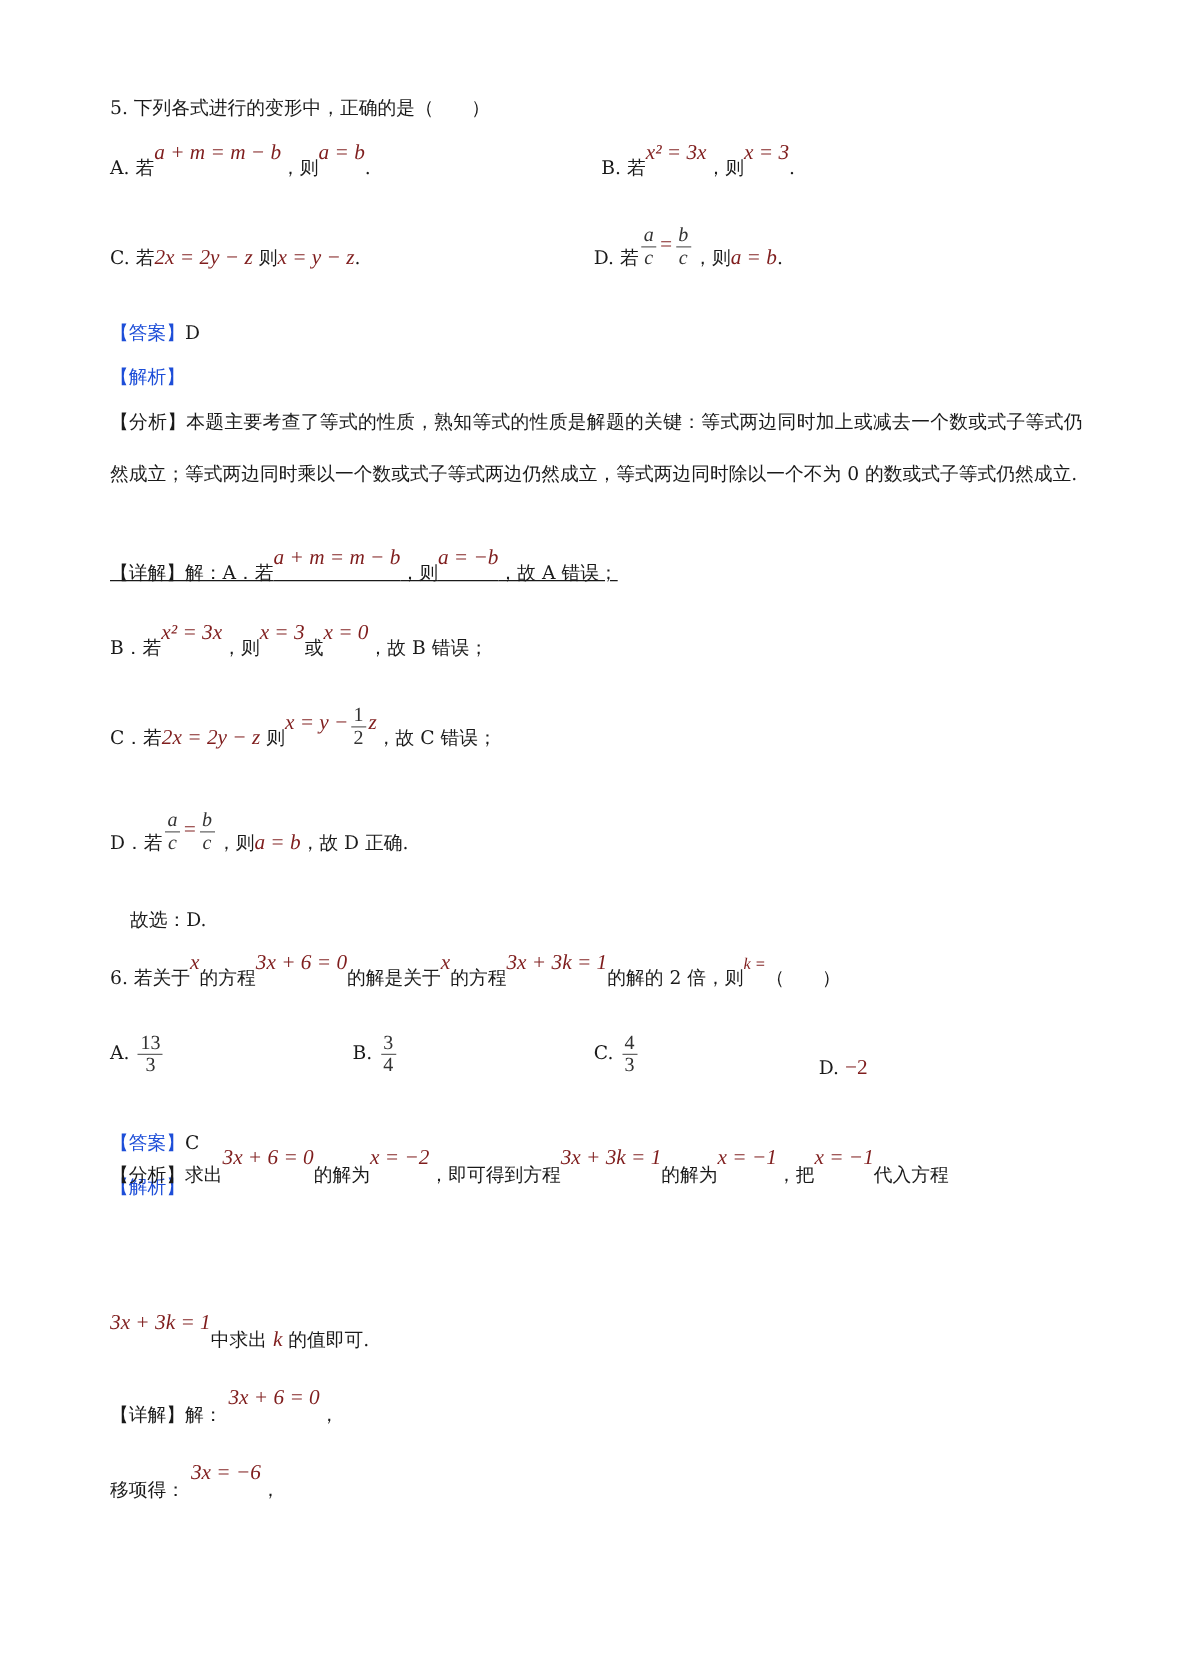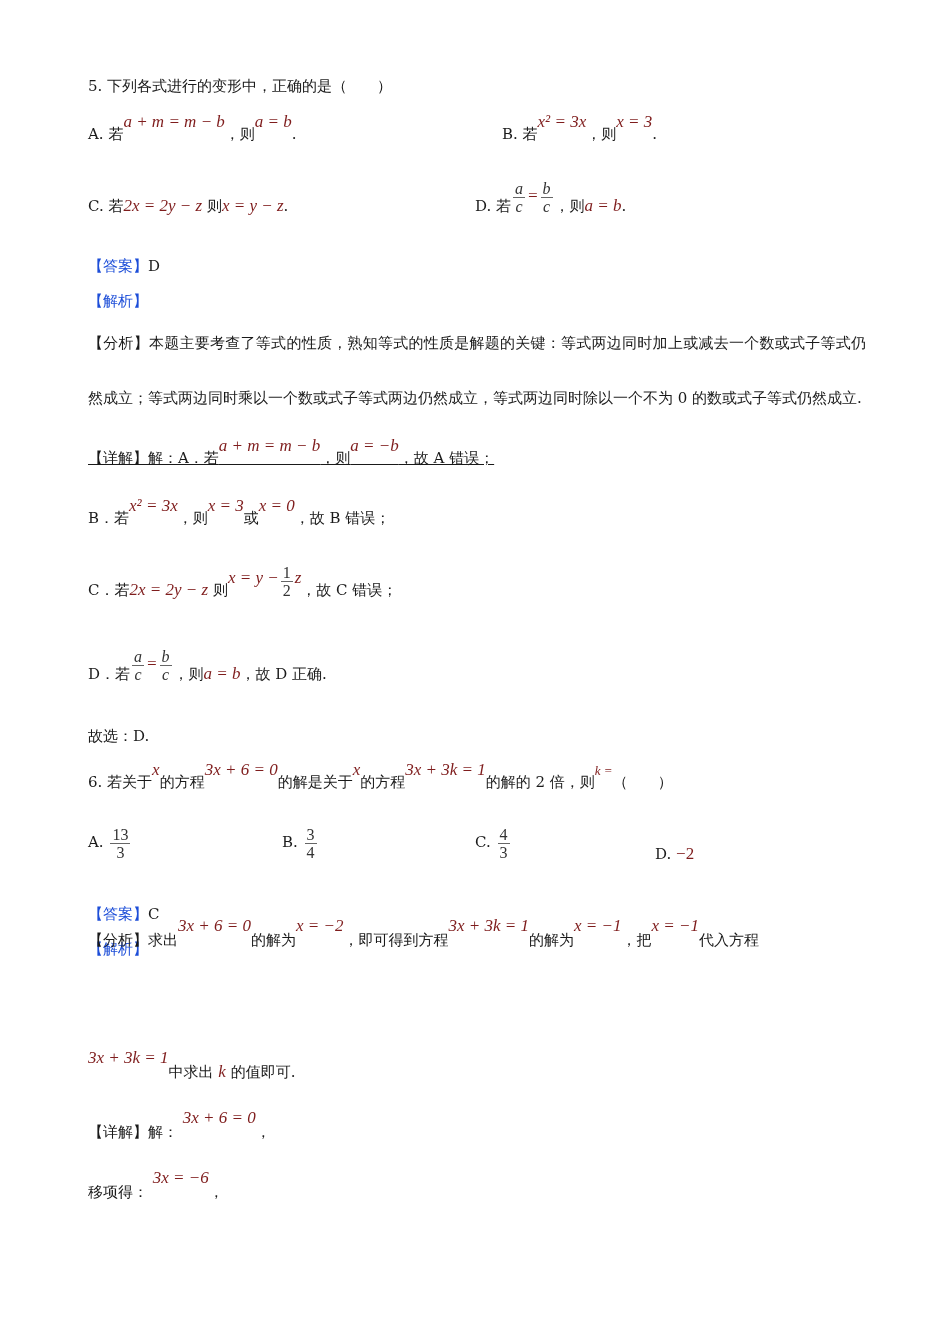--- a/index.html
+++ b/index.html
@@ -7,32 +7,32 @@
          font-family: "DejaVu Serif", "Liberation Serif", serif; color: #1a1a1a; font-size: 15px; }
   .ln { position: absolute; left: 88px; white-space: nowrap; line-height: 20px; }
   .m { font-family: "Liberation Serif", "DejaVu Serif", serif; font-style: italic; color: #7f1d1d; font-size: 17px; position: relative; }
   .m.up { top: -12px; }
   .m.up2 { top: -14px; }
   .blue { color: #1d4ed8; }
   .frac { display: inline-flex; flex-direction: column; align-items: center; vertical-align: middle; font-family: "Liberation Serif", serif; font-style: italic; font-size: 16px; color:#333; line-height: 17px; margin: 0 2px; }
   .frac .n { border-bottom: 1px solid #666; padding: 0 2px; }
   .frac.up { position: relative; top: -10px; }
   .num { font-style: normal; }
-  .para { position: absolute; left: 88px; width: 778px; line-height: 55px; font-size: 15px; text-align: justify; }
+  .para { position: absolute; left: 88px; width: 778px; line-height: 42px; font-size: 15px; text-align: justify; }
 </style>
 </head>
 <body>
 
 <div class="ln" style="top:76px;">5. 下列各式进行的变形中，正确的是（　　）</div>
 
 <div class="ln" style="top:124px;">
   <span>A.</span>
   <span>若</span><span class="m up">a + m = m − b</span><span>，则</span><span class="m up">a = b</span><span>.</span>
 </div>
-<div class="ln" style="top:124px; left:502px;">
+<div class="ln" style="top:124px; left:481px;">
   <span>B.</span>
   <span>若</span><span class="m up">x² = 3x</span><span>，则</span><span class="m up">x = 3</span><span>.</span>
 </div>
 
 <div class="ln" style="top:196px;text-align:right;">
   <span>C.</span>
   <span>若</span><span class="m">2x = 2y − z</span> <span>则</span><span class="m">x = y − z</span><span>.</span>
 </div>
 <div class="ln" style="top:184px; left:475px; line-height:44px;">
   <span>D.</span>
@@ -67,21 +67,21 @@
 <div class="ln" style="top:652px; line-height:44px;">
   <span>D．若</span><span class="frac up">
       <span class="n">a</span>
       <span>c</span>
     </span><span class="m" style="position:relative;top:-10px;">=</span><span class="frac up">
       <span class="n">b</span>
       <span>c</span>
     </span><span>，则</span><span class="m">a = b</span><span>，故 D 正确.</span>
 </div>
 
-<div class="ln" style="top:726px;">故选：D.</div>
+<div class="ln" style="top:726px;margin-left:16px;">故选：D.</div>
 
 <div class="ln" style="top:772px;">
   <span>6. 若关于</span><span class="m up">x</span><span>的方程</span><span class="m up">3x + 6 = 0</span><span>的解是关于</span><span class="m up">x</span><span>的方程</span><span class="m up">3x + 3k = 1</span><span>的解的 2 倍，则</span><span class="m up" style="font-size:13px;">k =</span><span>（　　）</span>
 </div>
 
 <div class="ln" style="top:820px; line-height:44px;">
   <span>A.</span> <span class="frac" style="font-style:normal;">
       <span class="n">13</span>
       <span>3</span>
     </span>

